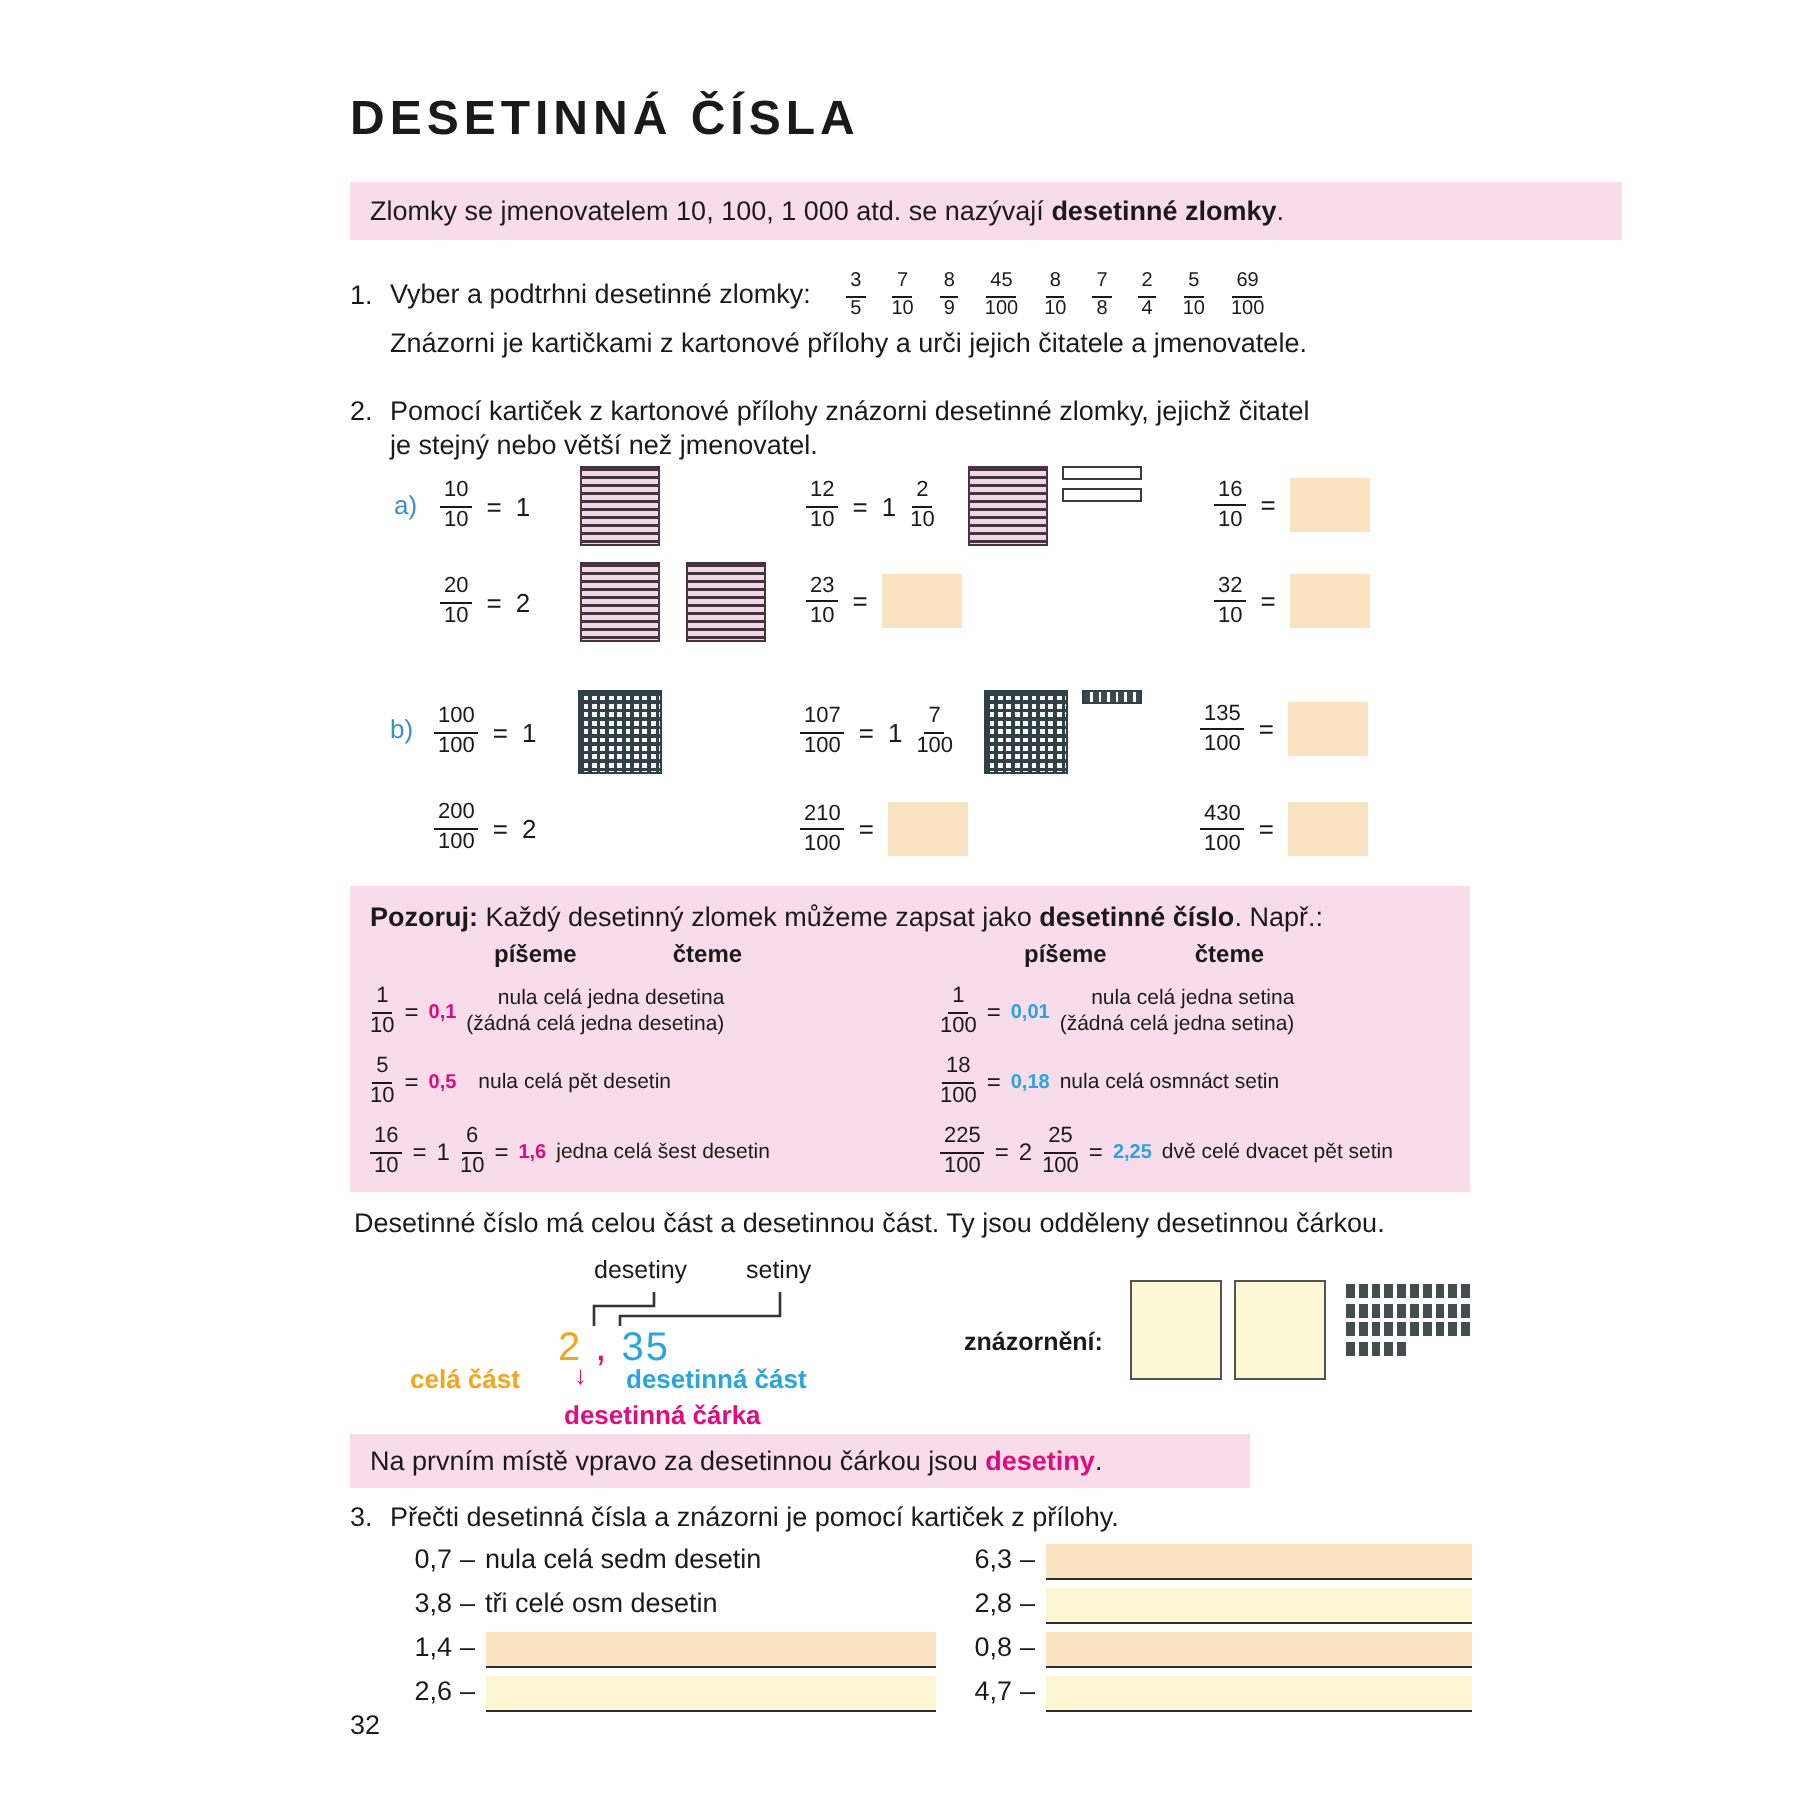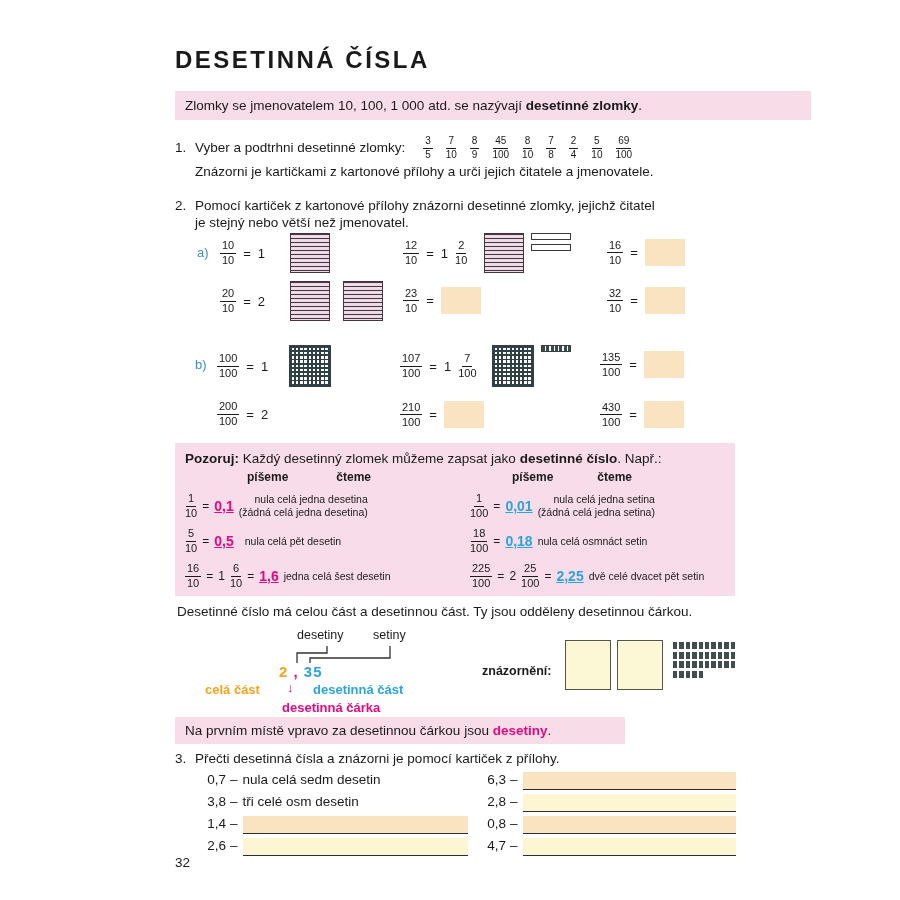--- a/index.html
+++ b/index.html
@@ -58,28 +58,28 @@
   .pz-cols{display:flex;margin-top:4px;}
   .pz-col-left{width:285px;}
   .pz-col-right{width:255px;}
   .pz-head{font-weight:bold;font-size:12px;display:flex;}
   .pz-col-left .pz-head span:first-child{margin-left:62px;}
   .pz-col-left .pz-head span:last-child{margin-left:48px;}
   .pz-col-right .pz-head span:first-child{margin-left:42px;}
   .pz-col-right .pz-head span:last-child{margin-left:44px;}
   .pz-row{display:flex;align-items:center;gap:5px;margin-top:9px;font-size:12px;}
   .pz-row .frac{font-size:11px;}
-  .pz-val{font-weight:bold;font-size:14px;text-decoration:underline;}
+  .pz-val{font-weight:bold;font-size:10px;}
   .pz-read{font-size:10.5px;line-height:1.25;text-align:right;}
 
   
   .structure{position:absolute;left:175px;top:604px;width:560px;height:108px;font-size:13.5px;}
   .s-abs{position:absolute;}
   .s-lab{font-size:12.5px;}
-  .bignum{font-size:15px;font-weight:bold;letter-spacing:1px;}
+  .bignum{font-size:20px;font-weight:normal;letter-spacing:1px;}
   .clab{font-size:13px;font-weight:bold;}
   .viz-label{font-size:12.5px;font-weight:bold;}
   .ycard{width:46px;height:50px;background:#fcf8d5;border:1px solid #55544a;box-sizing:border-box;}
   .vstrip{height:7px;margin-bottom:2.5px;background:repeating-linear-gradient(to right,#424e4e 0 4.4px,#fff 4.4px 6.4px);}
 
   
   .ex3col{position:absolute;width:270px;font-size:13.5px;}
   .ex3row{display:flex;align-items:flex-start;height:22px;}
   .ex3val{width:28px;text-align:right;}
   .ex3dash{margin:0 5px 0 4px;}

